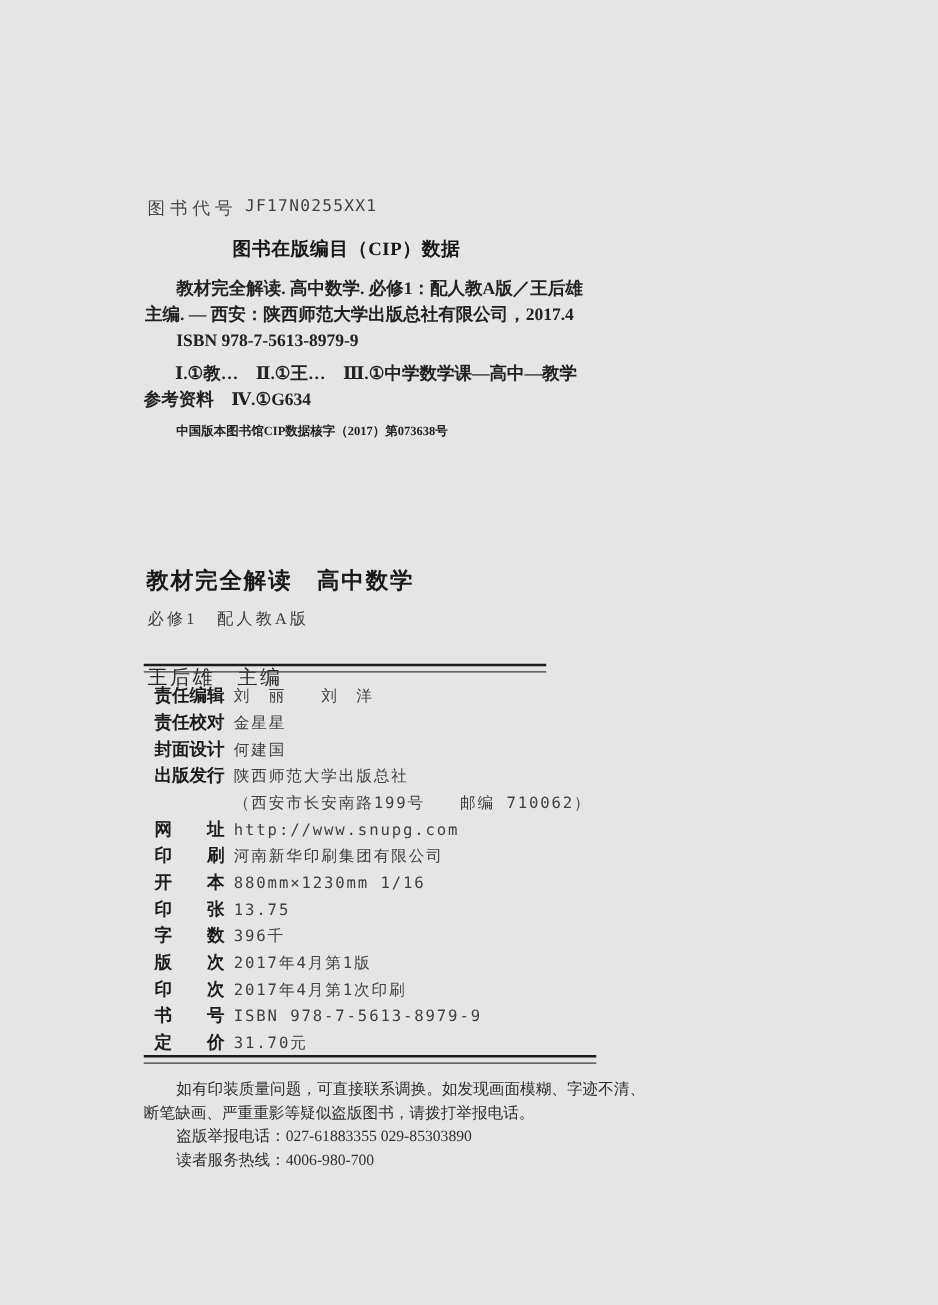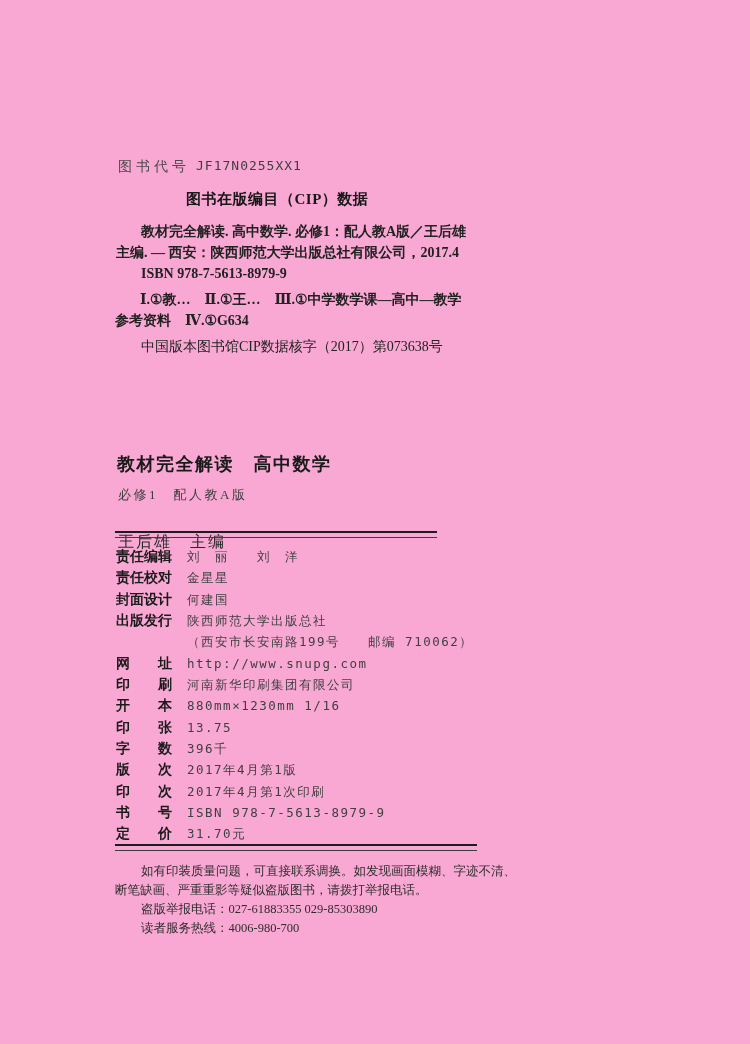--- a/index.html
+++ b/index.html
@@ -4,21 +4,21 @@
 <style>
   html, body {
     margin: 0;
     padding: 0;
     background: #ffffff;
   }
   .page {
     position: relative;
     width: 750px;
     height: 1044px;
-    background: #f9a8d4;
+    background: #e5e5e5;
     overflow: hidden;
     font-family: "Liberation Serif", "DejaVu Serif", serif;
     color: #222222;
   }
   .abs { position: absolute; white-space: nowrap; }
 
   
   .book-code {
     top: 158px; left: 118px;
     font-size: 14px;
@@ -39,21 +39,21 @@
     font-size: 15px;
     font-weight: 700;
     color: #171717;
     letter-spacing: 0.5px;
     padding-left: 44px;
   }
   .cip-entry { top: 221px; left: 116px; font-size: 14px; line-height: 21px; font-weight: 600; color: #222; }
   .cip-entry .indent { padding-left: 25px; }
   .cip-class { top: 289px; left: 115px; font-size: 14px; line-height: 21px; font-weight: 600; color: #222; }
   .cip-class .indent { padding-left: 25px; }
-  .cip-record { top: 338px; left: 141px; font-size: 14px; font-weight: 400; color: #222; }
+  .cip-record { top: 338px; left: 141px; font-size: 10px; font-weight: 700; color: #222; }
 
   
   .main-title {
     top: 452px; left: 117px;
     font-family: "Liberation Sans", "DejaVu Sans", sans-serif;
     font-size: 18px;
     font-weight: 700;
     letter-spacing: 1.5px;
     color: #1a1a1a;
     text-align: right;
@@ -80,20 +80,21 @@
   .colophon { top: 546px; left: 116px; }
   .col-row { display: flex; height: 21.35px; line-height: 21.35px; }
   .col-label {
     width: 71px;
     flex: 0 0 71px;
     font-family: "Liberation Sans", "DejaVu Sans", sans-serif;
     font-weight: 700;
     font-size: 14px;
     color: #1b1b1b;
     white-space: pre;
+    text-align: center;
   }
   .col-value {
     font-family: "DejaVu Sans Mono", monospace;
     font-size: 12.5px;
     letter-spacing: 1.5px;
     color: #3f3f3f;
     white-space: pre;
   }
 
   

